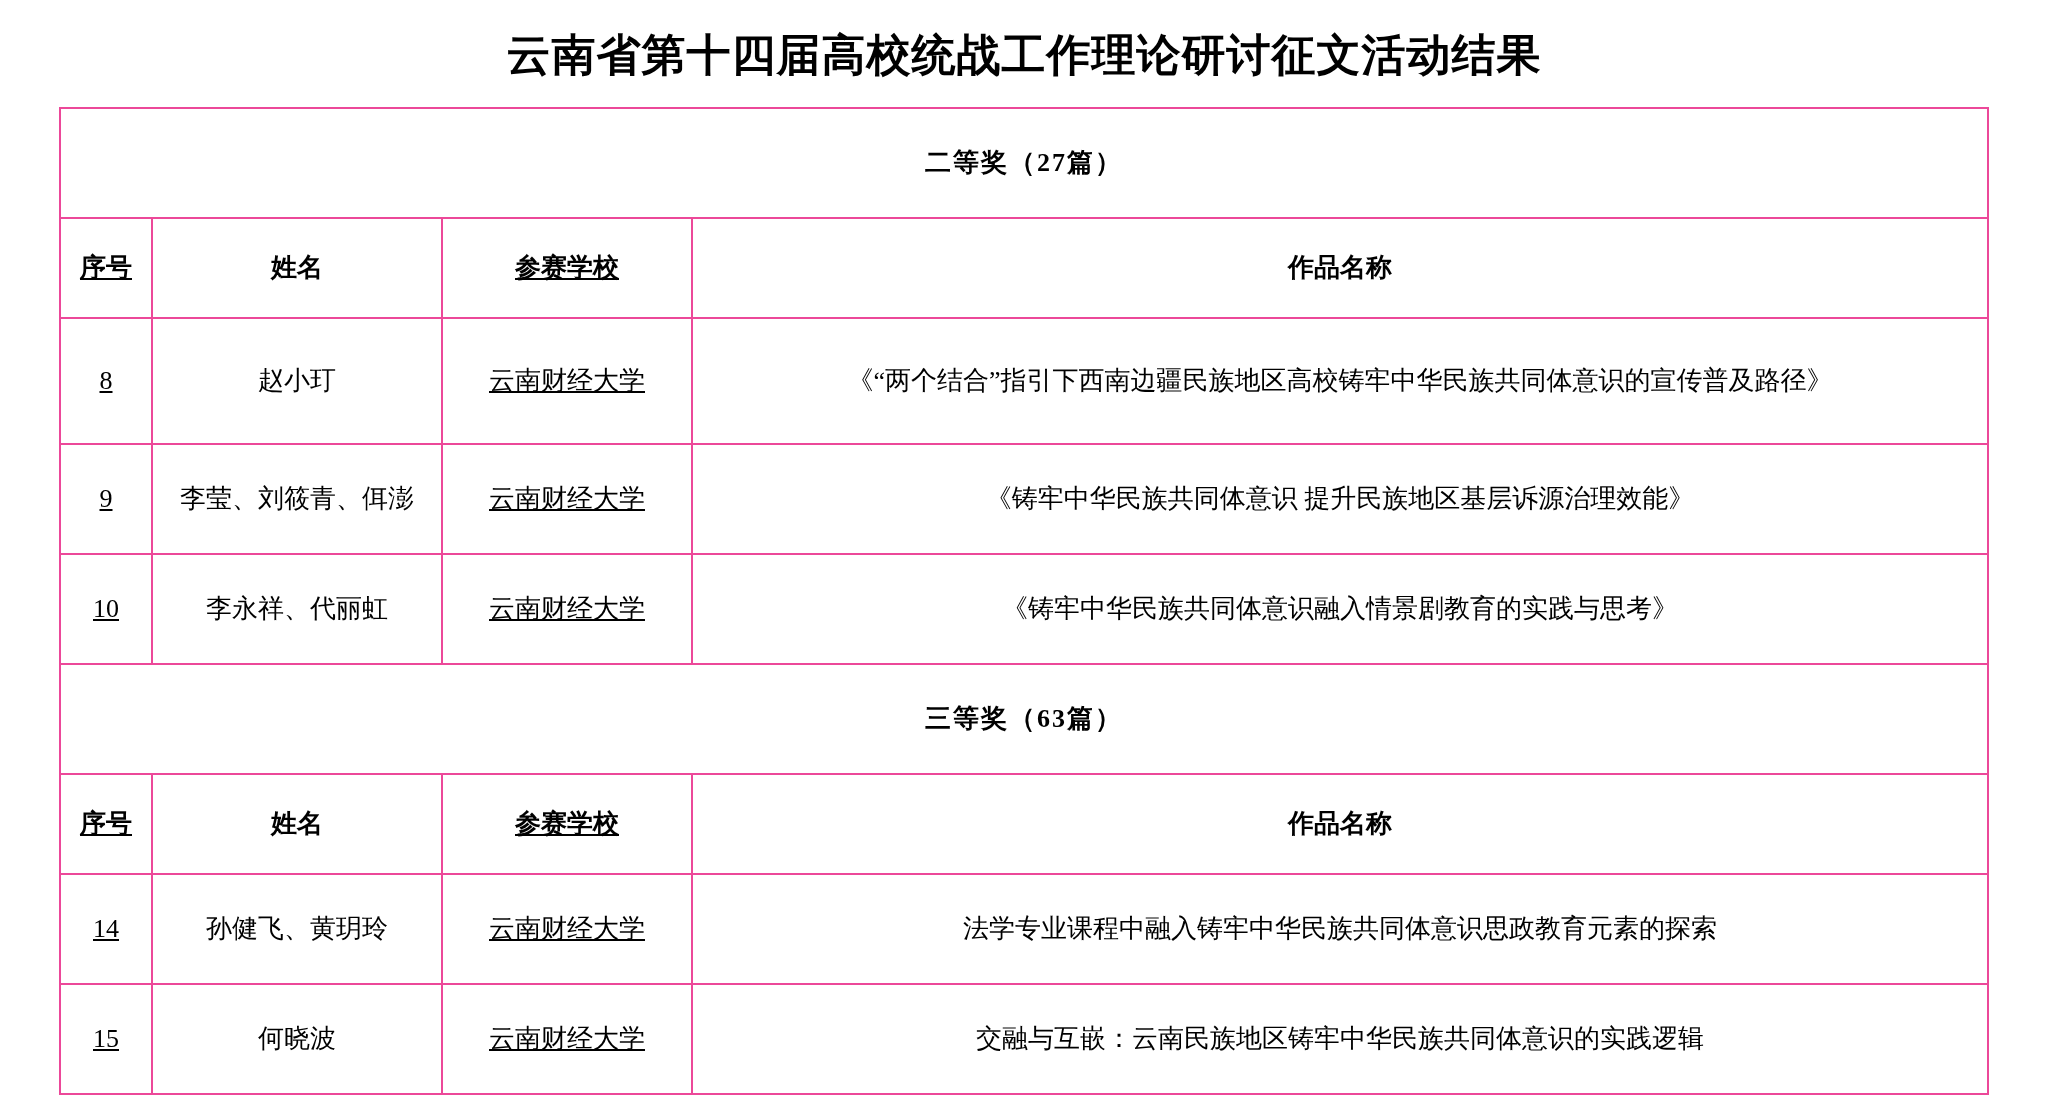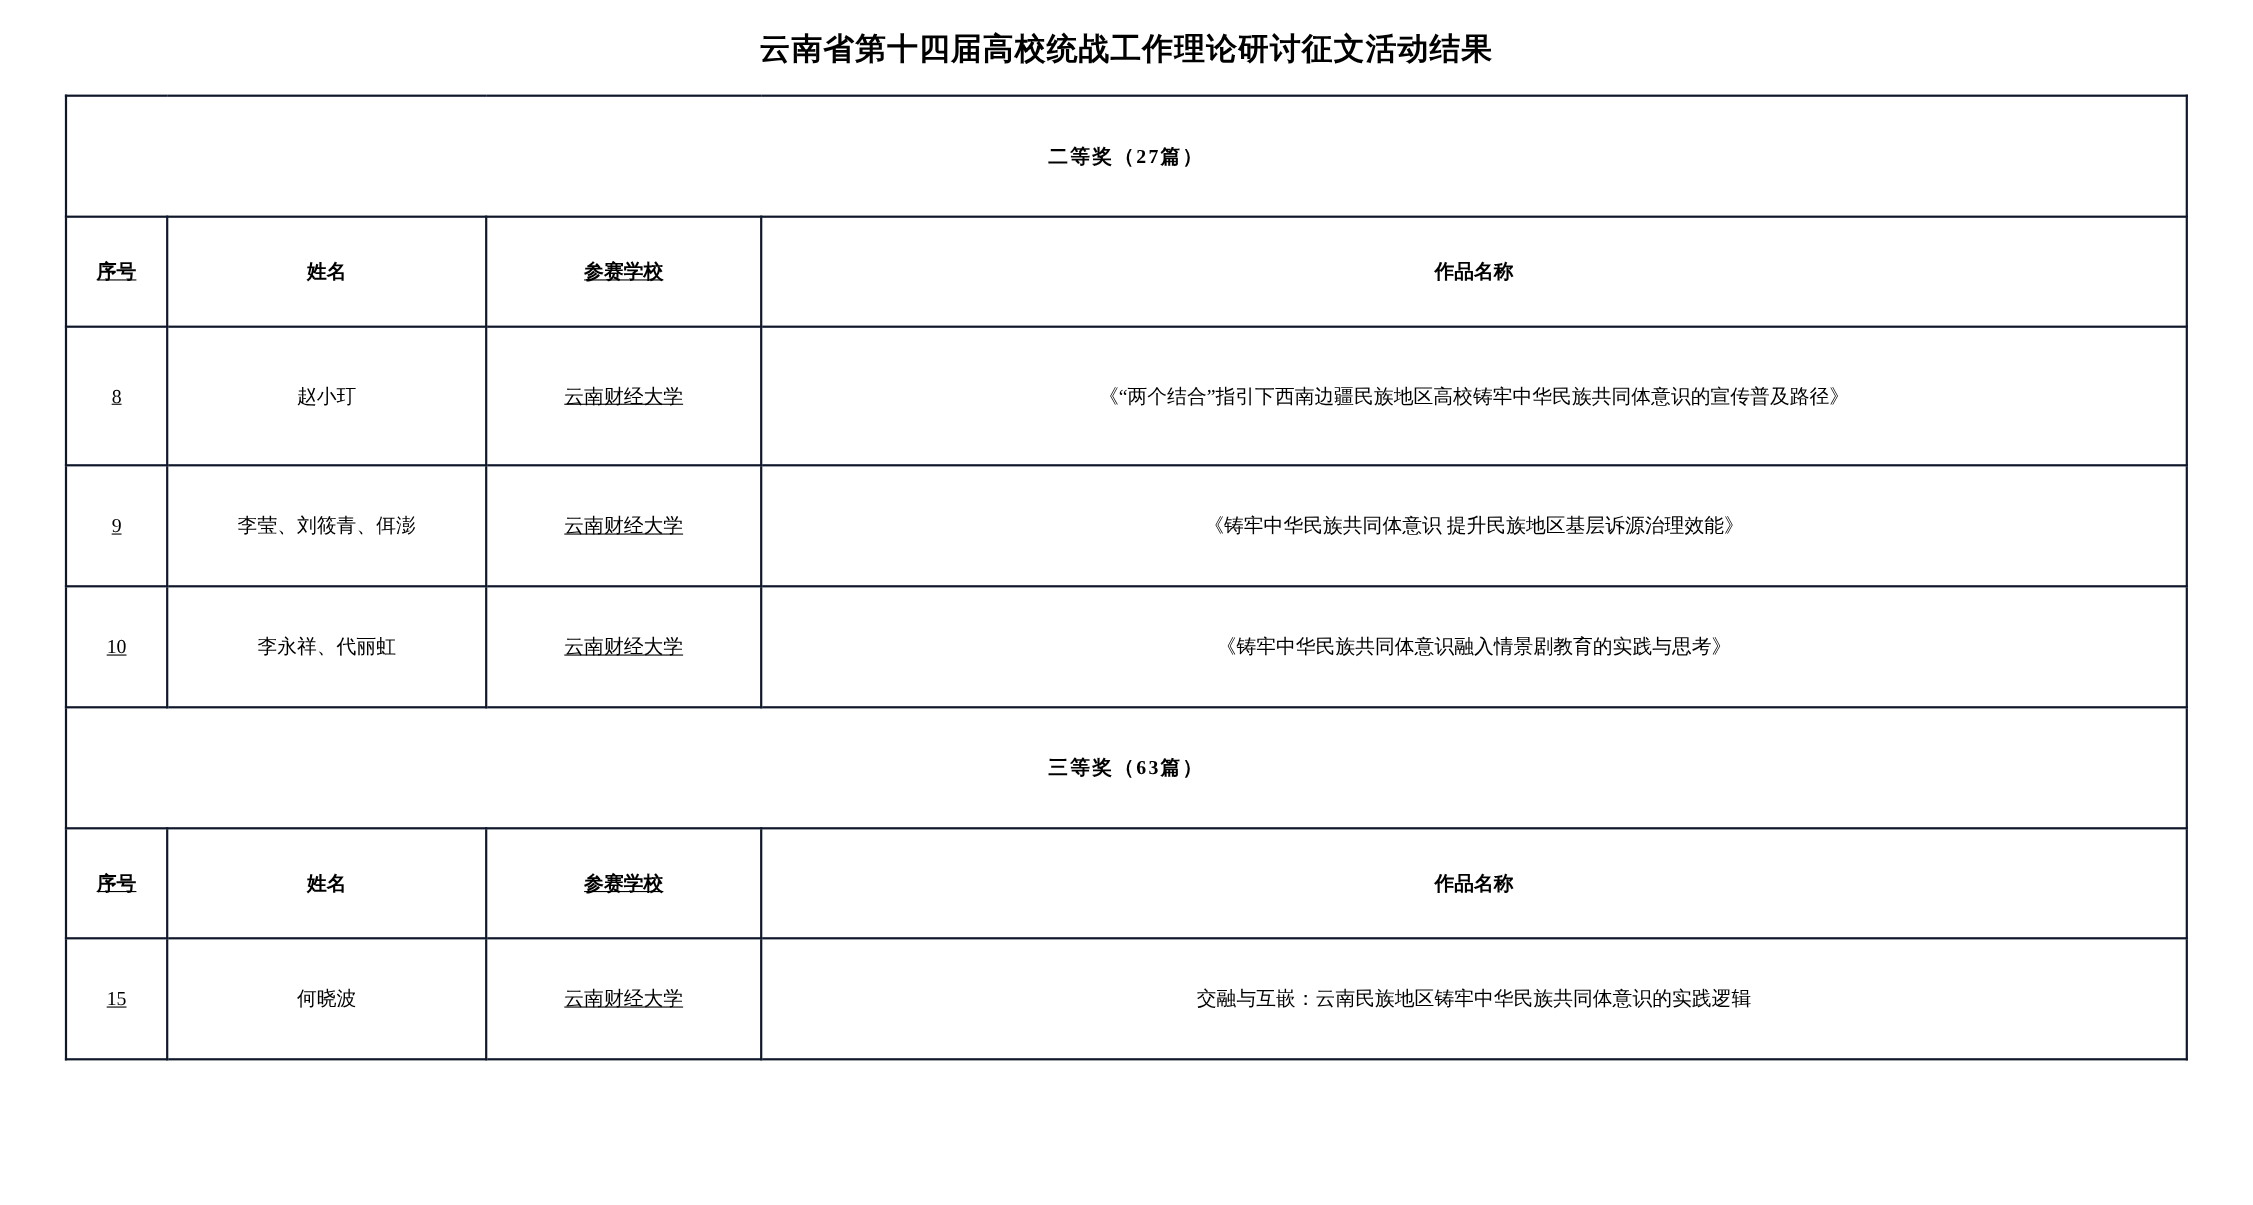--- a/index.html
+++ b/index.html
@@ -16,38 +16,38 @@
   }
   .page {
     width: 2048px;
     height: 1095px;
     position: relative;
     box-sizing: border-box;
     padding: 0;
   }
   .doc-title {
     text-align: center;
-    font-size: 28px;
+    font-size: 44px;
     font-weight: bold;
     letter-spacing: 1px;
     margin: 26px 0 22px 0;
     font-family: "Liberation Serif", "DejaVu Serif", serif;
   }
   table.result-table {
     border-collapse: collapse;
     width: 1930px;
     margin: 0 auto;
     table-layout: fixed;
   }
   table.result-table td {
-    border: 2px solid #0f172a;
+    border: 2px solid #ec4899;
     padding: 10px 8px;
     text-align: center;
     vertical-align: middle;
-    font-size: 18px;
+    font-size: 26px;
     line-height: 1.45;
     font-family: "Liberation Serif", "DejaVu Serif", serif;
   }
   td.section-head {
     font-size: 32px;
     font-weight: bold;
     letter-spacing: 2px;
     height: 88px;
     padding: 18px 8px;
   }
@@ -114,20 +114,26 @@
       <tr>
         <td class="section-head" colspan="4">三等奖（63篇）</td>
       </tr>
       <tr>
         <td class="col-head cell-idx">序号</td>
         <td class="col-head cell-name">姓名</td>
         <td class="col-head cell-school">参赛学校</td>
         <td class="col-head cell-work">作品名称</td>
       </tr>
       <tr class="data-row">
+        <td class="cell-idx">14</td>
+        <td class="cell-name">孙健飞、黄玥玲</td>
+        <td class="cell-school">云南财经大学</td>
+        <td class="cell-work">法学专业课程中融入铸牢中华民族共同体意识思政教育元素的探索</td>
+      </tr>
+      <tr class="data-row">
         <td class="cell-idx">15</td>
         <td class="cell-name">何晓波</td>
         <td class="cell-school">云南财经大学</td>
         <td class="cell-work">交融与互嵌：云南民族地区铸牢中华民族共同体意识的实践逻辑</td>
       </tr>
     </tbody>
   </table>
 </div>
 
 </body></html>

